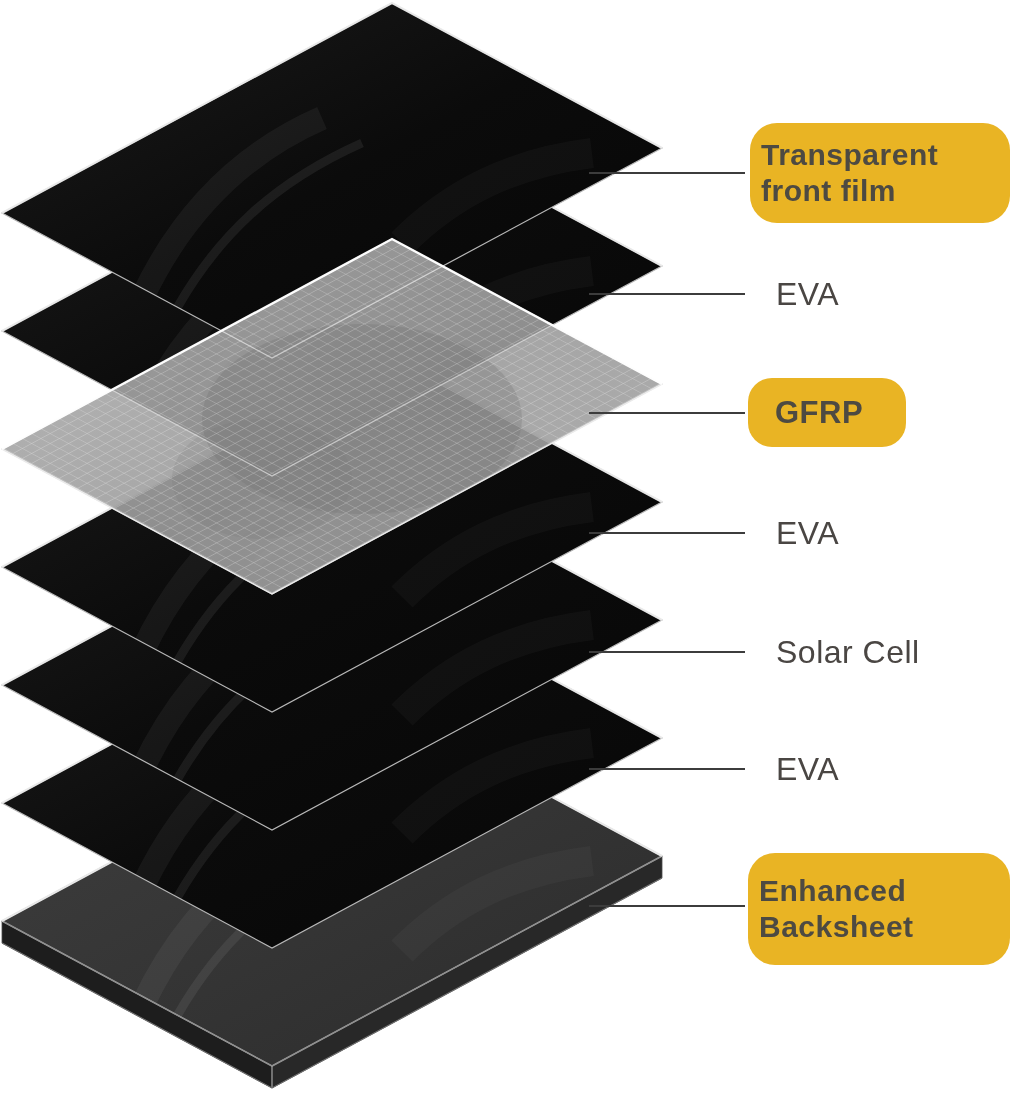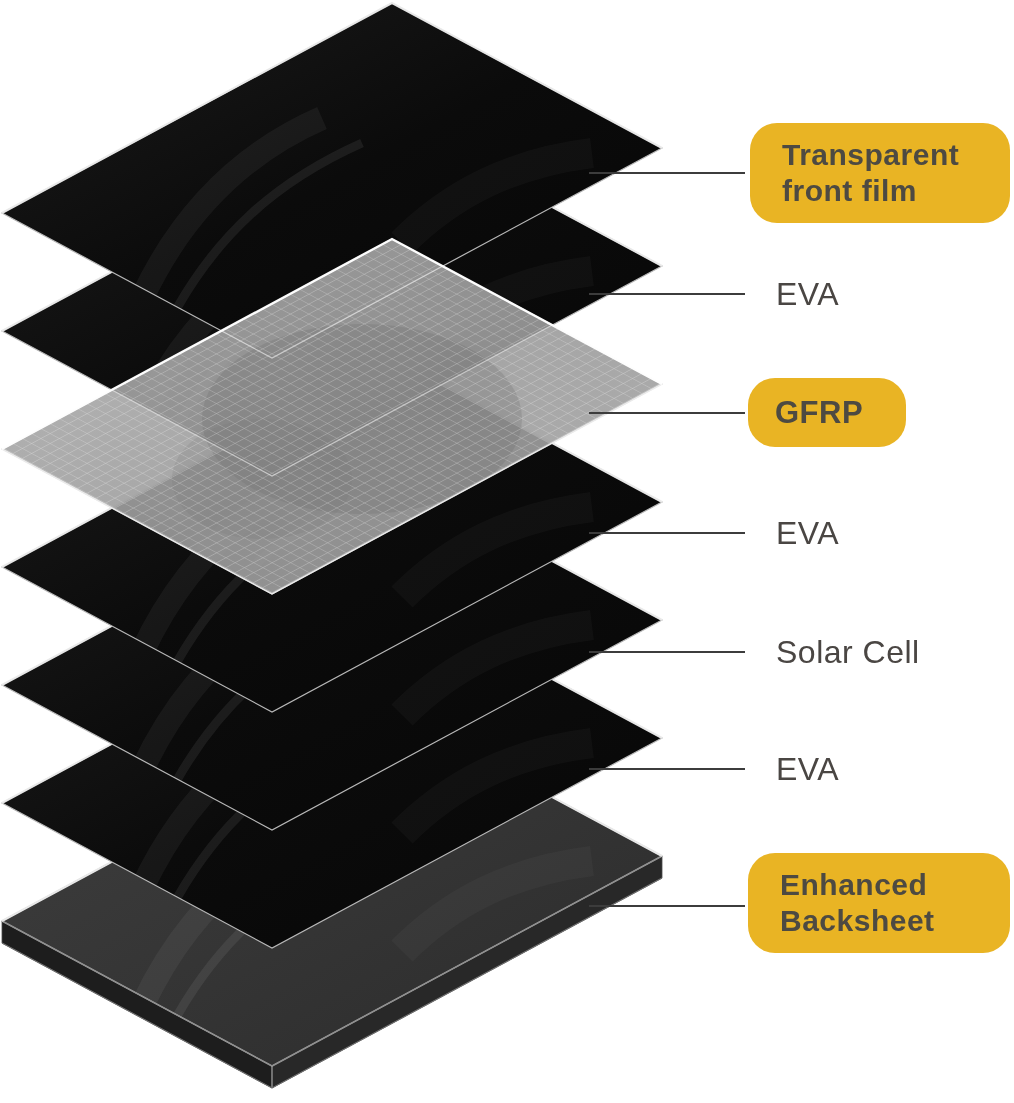--- a/index.html
+++ b/index.html
@@ -22,22 +22,22 @@
     font-size:32px;font-weight:normal;letter-spacing:0.5px;line-height:36px;
   }
   .badge{
     background:var(--badge-bg,#e9b424);
     color:var(--badge-text,#4d4a42);
     border-radius:27px;
     display:flex;flex-direction:column;justify-content:center;
     box-sizing:border-box;
     font-weight:bold;letter-spacing:0.5px;
   }
-  .badge-big{font-size:30px;line-height:36px;padding-left:32px;}
-  .badge-small{font-size:31px;line-height:34px;padding-left:27px;}
+  .badge-big{font-size:30px;line-height:36px;padding-left:11px;}
+  .badge-small{font-size:31px;line-height:34px;padding-left:27px;border-radius:24px;}
 </style>
 </head>
 <body>
 
 <div id="stage">
 
   <svg id="stack-svg" width="1014" height="1103" viewBox="0 0 1014 1103">
       <defs>
         <linearGradient id="gDark" x1="0" y1="0" x2="1" y2="1">
           <stop offset="0" stop-color="#1C1C1C"></stop>
@@ -178,18 +178,18 @@
   </div>
 
   <div class="label plain" style="left:776px;top:634px">
     <span>Solar Cell</span>
   </div>
 
   <div class="label plain" style="left:776px;top:751px">
     <span>EVA</span>
   </div>
 
-  <div class="label badge badge-big" style="left:748px;top:853px;width:262px;height:100px">
+  <div class="label badge badge-big" style="left:748px;top:853px;width:262px;height:112px">
     <span>Enhanced
 Backsheet</span>
   </div>
 
 </div>
 
 </body></html>

